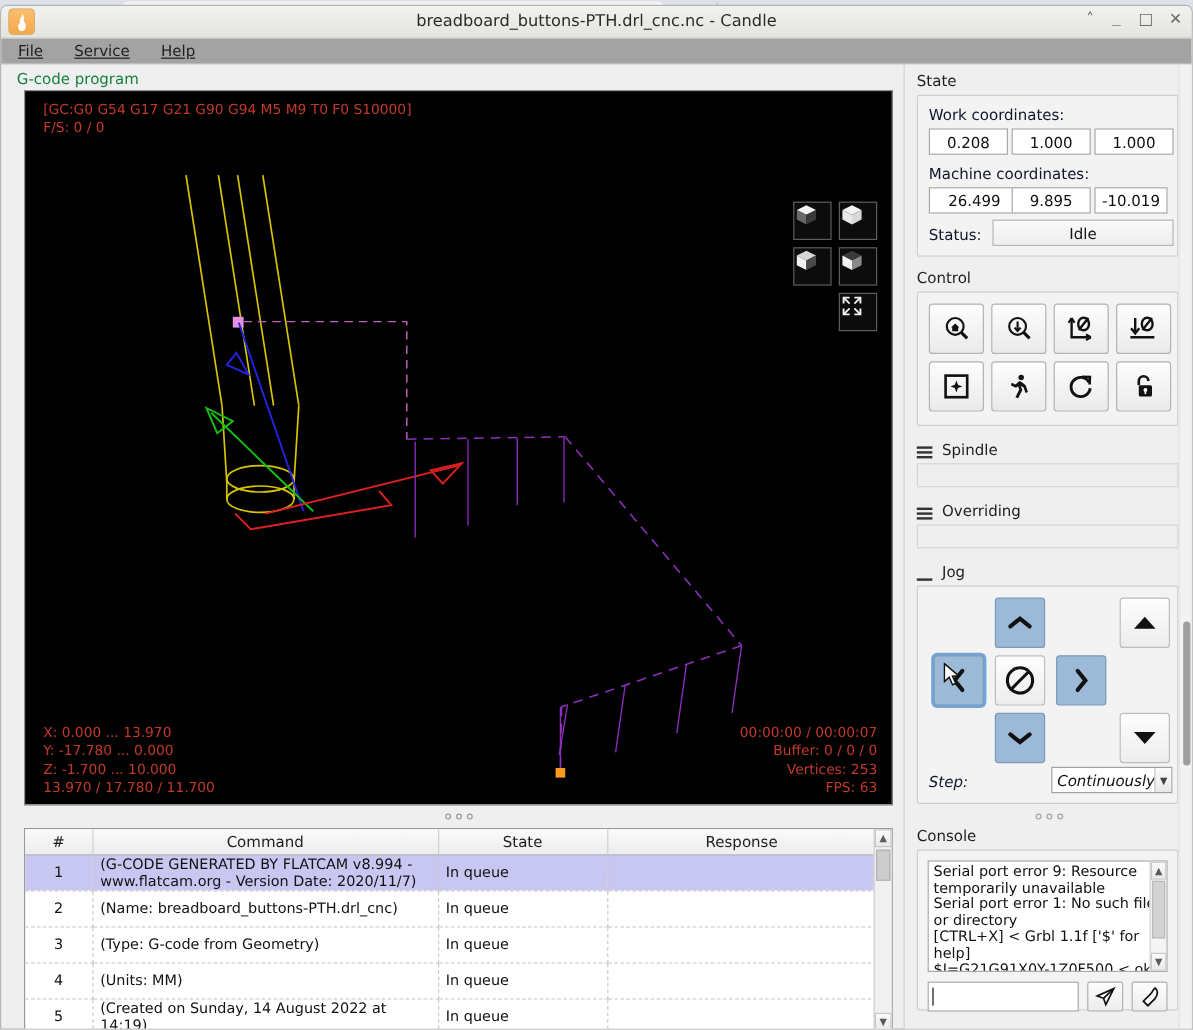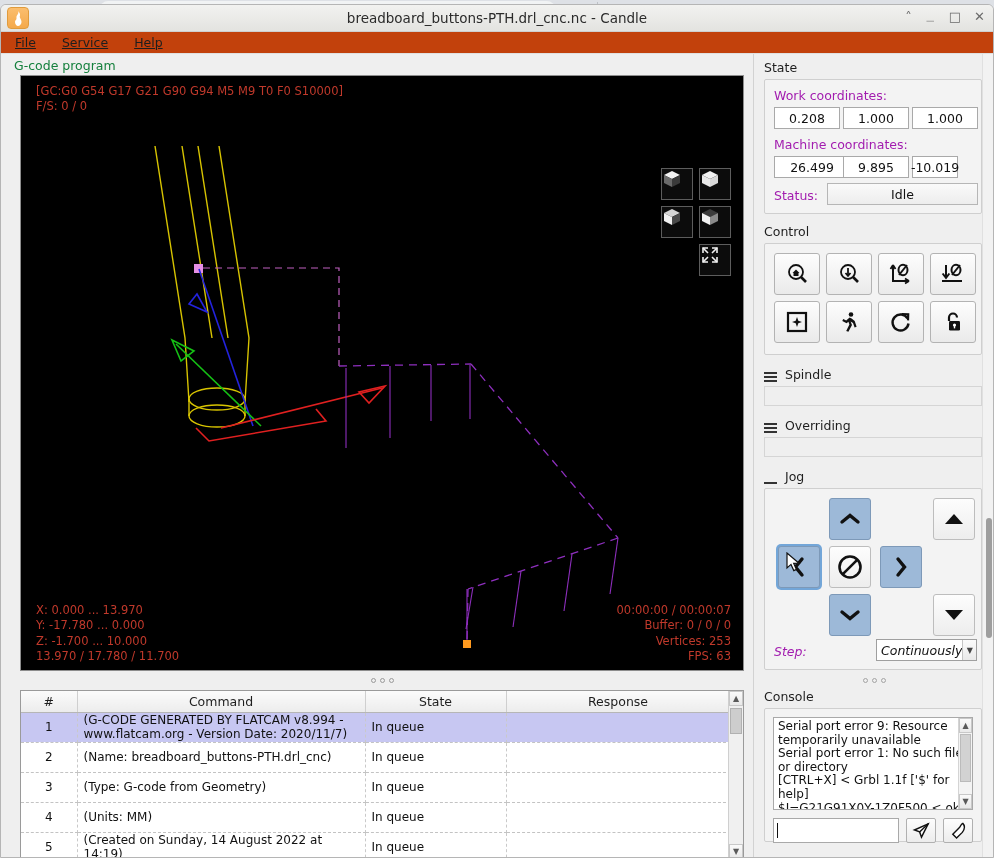--- a/index.html
+++ b/index.html
@@ -70,21 +70,21 @@
     text-align: center; color: #2b2b2b; font-size: 13.5px;
   }
   #win-buttons {
     position: absolute; right: 8px; top: 3px;
     display: flex; gap: 13px; align-items: center; color: #6b6b6b;
   }
   #win-buttons div { font-size: 13px; line-height: 18px; cursor: default; }
 
   
   #menubar {
-    height: 22px; background: #c2410c; border-bottom: 1px solid #e0e0e0;
+    height: 22px; background: #a3a3a3; border-bottom: 1px solid #e0e0e0;
     display: flex; align-items: center; padding-left: 10px; gap: 18px;
     color: #1e1e1e; font-size: 12.5px;
   }
   #menubar span { padding: 1px 4px; }
   #menubar span u { text-decoration: underline; }
 
   
   #content { position: relative; height: 805px; }
 
   
@@ -152,21 +152,21 @@
   
   #rightpane {
     position: absolute; left: 752px; top: 0; width: 242px; height: 805px;
     background: #efefef; border-left: 1px solid #d2d2d2;
   }
   .grp-title { font-size: 12.5px; color: #1e1e1e; margin: 0 0 4px 10px; }
   .grp-box {
     margin: 0 13px 0 10px; border: 1px solid #cfcfcf; border-radius: 2px;
     background: #f3f3f3;
   }
-  .fld-label { font-size: 12.5px; color: #a21caf; }
+  .fld-label { font-size: 12.5px; color: #0f172a; }
   .inp {
     background: #fff; border: 1px solid #a9a9a9; height: 22px;
     display: flex; align-items: center; justify-content: center;
     font-size: 12.5px; color: #111;
   }
   .readonly-box {
     background: linear-gradient(#fafafa,#ededed); border: 1px solid #b6b6b6;
     height: 22px; display: flex; align-items: center; justify-content: center;
     font-size: 12.5px; color: #111;
   }
@@ -446,21 +446,21 @@
 
       <div class="grp-title" style="margin-top:6px;">State</div>
       <div class="grp-box" style="height:135px; position:relative;">
         <div class="fld-label" style="position:absolute; left:9px; top:8px;">Work coordinates:</div>
         <div class="inp" style="position:absolute; left:9px; top:27px; width:66px;">0.208</div>
         <div class="inp" style="position:absolute; left:78px; top:27px; width:66px;">1.000</div>
         <div class="inp" style="position:absolute; left:147px; top:27px; width:66px;">1.000</div>
         <div class="fld-label" style="position:absolute; left:9px; top:57px;">Machine coordinates:</div>
         <div class="inp" style="position:absolute; left:9px; top:76px; width:76px;">26.499</div>
         <div class="inp" style="position:absolute; left:78px; top:76px; width:66px;">9.895</div>
-        <div class="inp" style="position:absolute; left:147px; top:76px; width:46px;">-10.019</div>
+        <div class="inp" style="position:absolute; left:147px; top:76px; width:61px;">-10.019</div>
         <div class="fld-label" style="position:absolute; left:9px; top:108px;">Status:</div>
         <div class="readonly-box" style="position:absolute; left:62px; top:103px; width:151px;">Idle</div>
       </div>
 
       <div class="grp-title" style="margin-top:10px;">Control</div>
       <div class="grp-box" style="height:112px; padding:9px 0 0 9px;">
         <div style="display:flex; gap:6px; margin-bottom:6px;">
           <div class="ctlbtn">
             <svg width="24" height="24" viewBox="0 0 24 24" fill="none" stroke="#111" stroke-width="1.8">
               <circle cx="11" cy="10" r="7"></circle>

